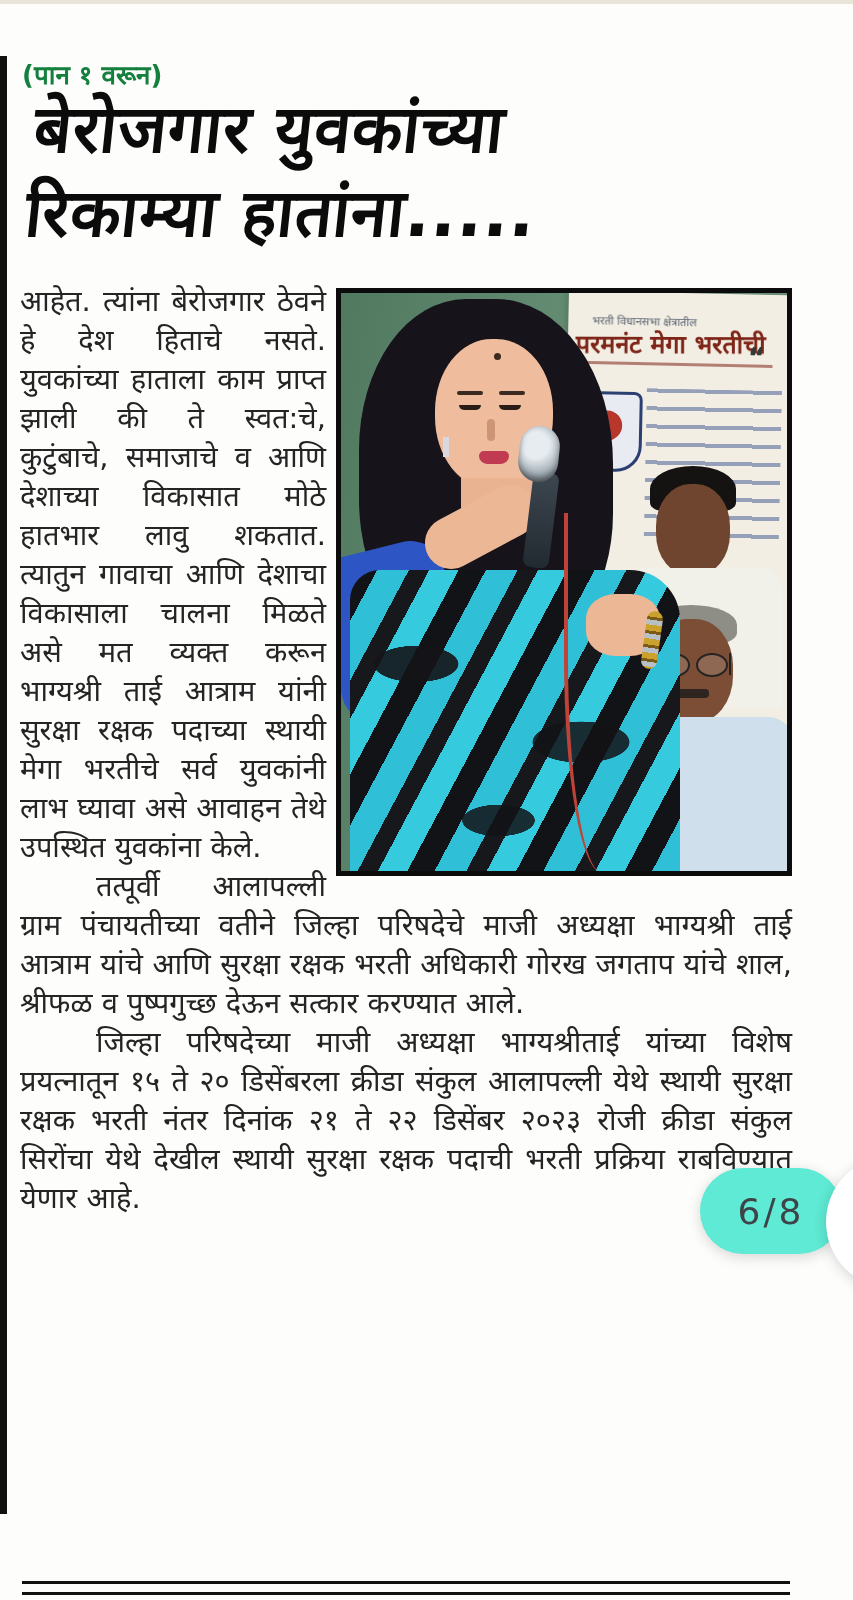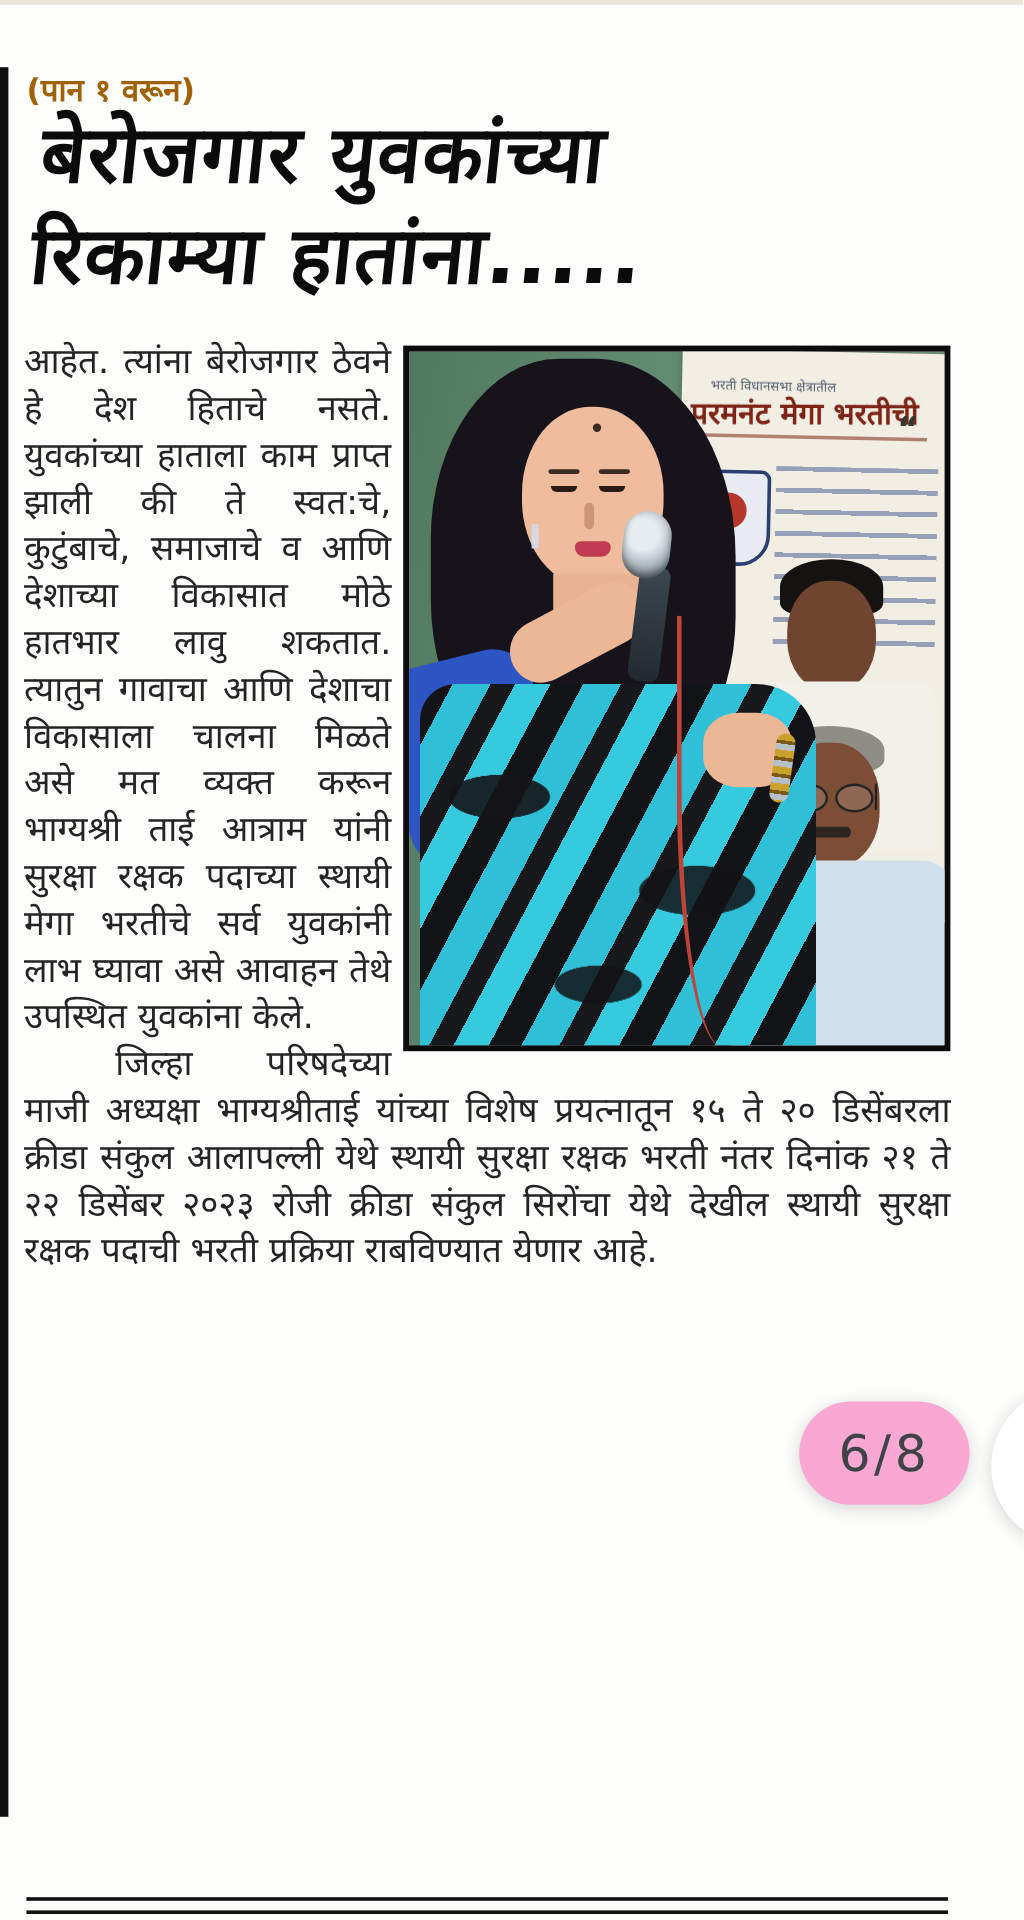--- a/index.html
+++ b/index.html
@@ -5,21 +5,21 @@
   html,body{margin:0;padding:0;}
   body{
     width:853px;height:1600px;
     background:#fdfdfc;
     overflow:hidden;position:relative;
     font-family:"DejaVu Sans",sans-serif;
     color:#1c1c1c;
   }
   .top-strip{position:absolute;left:0;top:0;width:853px;height:4px;background:#e9e5d8;}
   .left-rule{position:absolute;left:0;top:56px;width:7px;height:1458px;background:#101010;}
-  .kicker{position:absolute;left:22px;top:56px;font-size:26px;font-weight:700;color:#a16207;}
+  .kicker{position:absolute;left:22px;top:56px;font-size:26px;font-weight:700;color:#15803d;}
   .headline{position:absolute;left:30px;top:88px;width:800px;margin:0;
     font-size:66px;line-height:84px;font-weight:800;color:#0b0b0b;
     transform:skewX(-6deg);letter-spacing:1px;}
   .headline span{display:block;white-space:nowrap;}
   .article-body{position:absolute;left:20px;top:282px;width:772px;
     font-size:29px;line-height:39px;text-align:justify;color:#242424;}
   .article-body p{margin:0;}
   .article-body p.indent{text-indent:76px;}
   
   .photo{float:right;width:446px;height:578px;border:5px solid #0c0c0c;
@@ -84,23 +84,23 @@
     background:repeating-linear-gradient(180deg,#caa12c 0 6px,#7a5a16 6px 9px,#b6c0c6 9px 14px);
     border-radius:8px;transform:rotate(8deg);}
   .p-mic-head{position:absolute;left:40%;top:23%;width:40px;height:56px;
     background:radial-gradient(circle at 40% 35%,#e7ecf0 0 30%,#9aa5ae 70%,#5c666e 100%);
     border-radius:20px;transform:rotate(6deg);box-shadow:inset 0 -4px 6px rgba(0,0,0,.4);}
   .p-mic-body{position:absolute;left:42%;top:31%;width:26px;height:96px;
     background:linear-gradient(180deg,#3d4750,#222a31);border-radius:8px;transform:rotate(7deg);}
   .p-cable{position:absolute;left:50%;top:38%;width:60px;height:360px;
     border-left:4px solid #bf4338;border-radius:0 0 0 60%;}
   
-  .badge{position:absolute;left:666px;top:1168px;width:142px;height:86px;background:#f9a8d4;
+  .badge{position:absolute;left:700px;top:1168px;width:142px;height:86px;background:#5eead4;
     border-radius:46px;display:flex;align-items:center;justify-content:center;
-    box-shadow:0 3px 14px rgba(0,0,0,.16);font-size:42px;color:#3e4347;letter-spacing:3px;}
+    box-shadow:0 3px 14px rgba(0,0,0,.16);font-size:36px;color:#3e4347;letter-spacing:3px;}
   .fab{position:absolute;left:826px;top:1156px;width:132px;height:132px;background:#ffffff;
     border-radius:50%;box-shadow:0 3px 14px rgba(0,0,0,.16);}
   .double-rule{position:absolute;left:22px;top:1581px;width:768px;height:8px;
     border-top:3px solid #101010;border-bottom:3px solid #101010;}
 </style>
 </head>
 <body>
 
 <div class="top-strip"></div>
 <div class="left-rule"></div>
@@ -157,19 +157,20 @@
       <div class="p-arm"></div>
       <div class="p-fist"></div>
       <div class="p-bangles"></div>
       <div class="p-cable"></div>
       <div class="p-mic-body"></div>
       <div class="p-mic-head"></div>
     </div>
   </div>
 
   <p class="para">आहेत. त्यांना बेरोजगार ठेवने हे देश हिताचे नसते. युवकांच्या हाताला काम प्राप्त झाली की ते स्वत:चे, कुटुंबाचे, समाजाचे व आणि देशाच्या विकासात मोठे हातभार लावु शकतात. त्यातुन गावाचा आणि देशाचा विकासाला चालना मिळते असे मत व्यक्त करून भाग्यश्री ताई आत्राम यांनी सुरक्षा रक्षक पदाच्या स्थायी मेगा भरतीचे सर्व युवकांनी लाभ घ्यावा असे आवाहन तेथे उपस्थित युवकांना केले.</p>
+  <p class="para indent">तत्पूर्वी आलापल्ली ग्राम पंचायतीच्या वतीने जिल्हा परिषदेचे माजी अध्यक्षा भाग्यश्री ताई आत्राम यांचे आणि सुरक्षा रक्षक भरती अधिकारी गोरख जगताप यांचे शाल, श्रीफळ व पुष्पगुच्छ देऊन सत्कार करण्यात आले.</p>
   <p class="para indent">जिल्हा परिषदेच्या माजी अध्यक्षा भाग्यश्रीताई यांच्या विशेष प्रयत्नातून १५ ते २० डिसेंबरला क्रीडा संकुल आलापल्ली येथे स्थायी सुरक्षा रक्षक भरती नंतर दिनांक २१ ते २२ डिसेंबर २०२३ रोजी क्रीडा संकुल सिरोंचा येथे देखील स्थायी सुरक्षा रक्षक पदाची भरती प्रक्रिया राबविण्यात येणार आहे.</p>
 </div>
 
 <div class="double-rule"></div>
 
 <div class="badge">6/8</div>
 <div class="fab"></div>
 
 </body></html>

